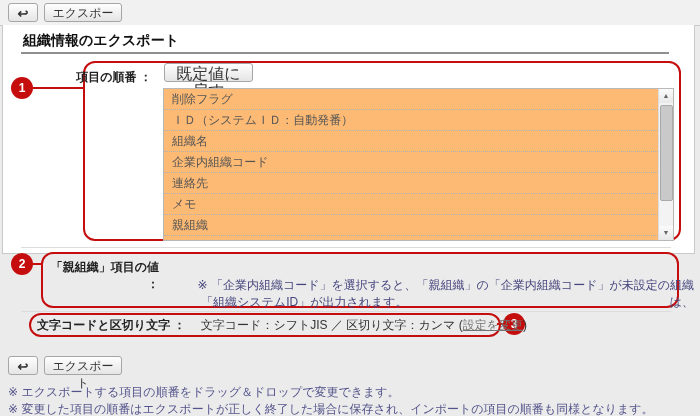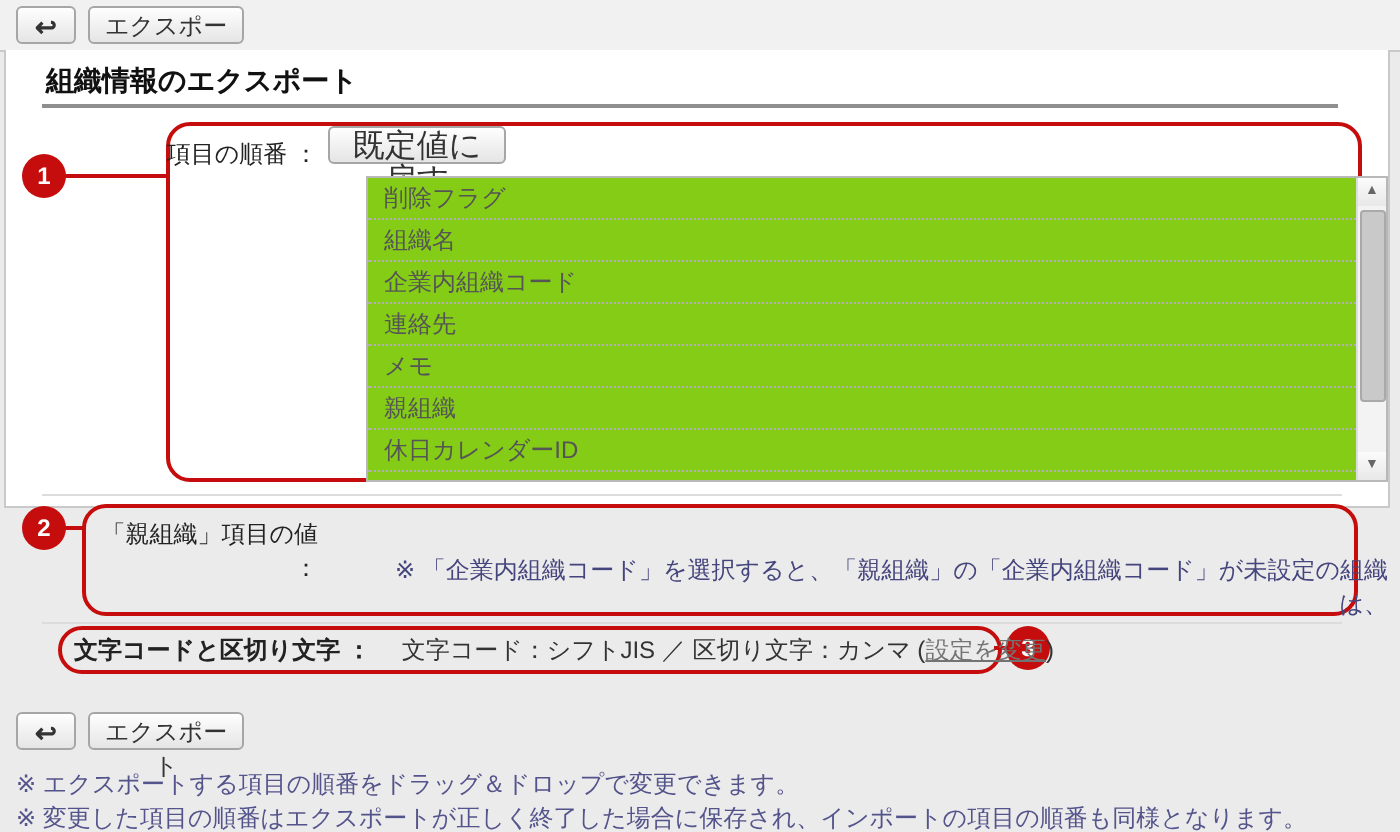--- a/index.html
+++ b/index.html
@@ -33,38 +33,38 @@
   .box2{left:38px;top:227px;width:638px;height:56px;}
   .box3{left:26px;top:288px;width:472px;height:24px;}
   .circle{position:absolute;width:22px;height:22px;border-radius:50%;background:#c60d0d;
           color:#fff;font-weight:bold;font-size:12px;line-height:22px;text-align:center;}
   .c1{left:8px;top:52px;} .c2{left:8px;top:228px;} .c3{left:500px;top:288px;}
   .conn{position:absolute;height:2px;background:#c60d0d;}
   .conn1{left:28px;top:62px;width:54px;} .conn2{left:28px;top:238px;width:12px;}
   .conn3{left:494px;top:298px;width:10px;}
 
   
-  .order-label{position:absolute;left:66px;top:44px;width:90px;text-align:right;font-weight:normal;color:#222;}
+  .order-label{position:absolute;left:66px;top:44px;width:90px;text-align:center;font-weight:bold;color:#222;}
   .btn-reset{left:161px;top:38px;width:89px;position:absolute;height:19px;border:1px solid #a6a6a6;
              border-radius:3px;background:linear-gradient(#fefefe,#e5e5e5);color:#333;font-size:16px;
              line-height:17px;text-align:center;box-sizing:border-box;cursor:pointer;}
-  .fieldlist{position:absolute;left:160px;top:63px;width:511px;height:153px;background:#84cc16;
-             border:1px solid #b8b8b8;box-sizing:border-box;overflow:hidden;margin-left:20px;}
+  .fieldlist{position:absolute;left:160px;top:63px;width:511px;height:153px;background:#fdba74;
+             border:1px solid #b8b8b8;box-sizing:border-box;overflow:hidden;}
   .fieldrow{height:20px;line-height:20px;padding:0 8px;color:#555;
             border-bottom:1px dotted #b0b0b0;cursor:move;margin-right:15px;}
   .sbar{position:absolute;right:0;top:0;width:15px;height:151px;background:#f3f3f3;
         border-left:1px solid #ddd;box-sizing:border-box;}
   .sb-btn{position:absolute;left:0;width:14px;height:14px;background:linear-gradient(#fbfbfb,#e8e8e8);
           color:#666;font-size:7px;line-height:14px;text-align:center;cursor:pointer;}
   .sb-up{top:0;} .sb-down{bottom:0;}
   .sb-thumb{position:absolute;left:1px;top:16px;width:11px;height:94px;background:#c9c9c9;
             border:1px solid #a9a9a9;border-radius:2px;cursor:grab;}
 
   
-  .parent-label{position:absolute;left:36px;top:234px;width:120px;text-align:right;font-weight:normal;color:#222;}
+  .parent-label{position:absolute;left:36px;top:234px;width:120px;text-align:right;font-weight:bold;color:#222;}
   .selectbox{position:absolute;left:160px;top:230px;width:168px;height:21px;background:#fff;
              border:1px solid #999;box-sizing:border-box;line-height:19px;padding:0 16px 0 5px;
              color:#333;cursor:pointer;white-space:nowrap;overflow:hidden;}
   .selectbox .caret{position:absolute;right:3px;top:0;font-size:8px;color:#444;line-height:19px;}
   .note{position:absolute;color:#45457d;}
   .note1{left:184px;top:252px;text-align:right;} .note2{left:198px;top:269px;}
 
   
   .charset-line{position:absolute;left:34px;top:292px;white-space:nowrap;}
   .charset-label{font-weight:bold;color:#222;}
@@ -93,20 +93,21 @@
 
     <div class="circle c1">1</div>
     <div class="conn conn1"></div>
     <div class="redbox box1"></div>
 
     <div class="order-label">項目の順番 ：</div>
     <button class="btn-reset">既定値に戻す</button>
 
     <div class="fieldlist">
       <div class="fieldrow">削除フラグ</div>
+      <div class="fieldrow">ＩＤ（システムＩＤ：自動発番）</div>
       <div class="fieldrow">組織名</div>
       <div class="fieldrow">企業内組織コード</div>
       <div class="fieldrow">連絡先</div>
       <div class="fieldrow">メモ</div>
       <div class="fieldrow">親組織</div>
       <div class="fieldrow">休日カレンダーID</div>
       <div class="sbar">
         <div class="sb-btn sb-up">▲</div>
         <div class="sb-thumb"></div>
         <div class="sb-btn sb-down">▼</div>
@@ -114,20 +115,21 @@
     </div>
 
     <div class="divider div-a"></div>
 
     <div class="circle c2">2</div>
     <div class="conn conn2"></div>
     <div class="redbox box2"></div>
 
     <div class="parent-label">「親組織」項目の値 ：</div>
     <div class="note note1">※ 「企業内組織コード」を選択すると、「親組織」の「企業内組織コード」が未設定の組織は、</div>
+    <div class="note note2">「組織システムID」が出力されます。</div>
 
     <div class="divider div-b"></div>
 
     <div class="redbox box3"></div>
     <div class="conn conn3"></div>
     <div class="circle c3">3</div>
 
     <div class="charset-line">
       <span class="charset-label">文字コードと区切り文字 ：　</span>
       <span class="charset-value">文字コード：シフトJIS ／ 区切り文字：カンマ (</span><span class="link">設定を変更</span><span class="charset-value">)</span>

